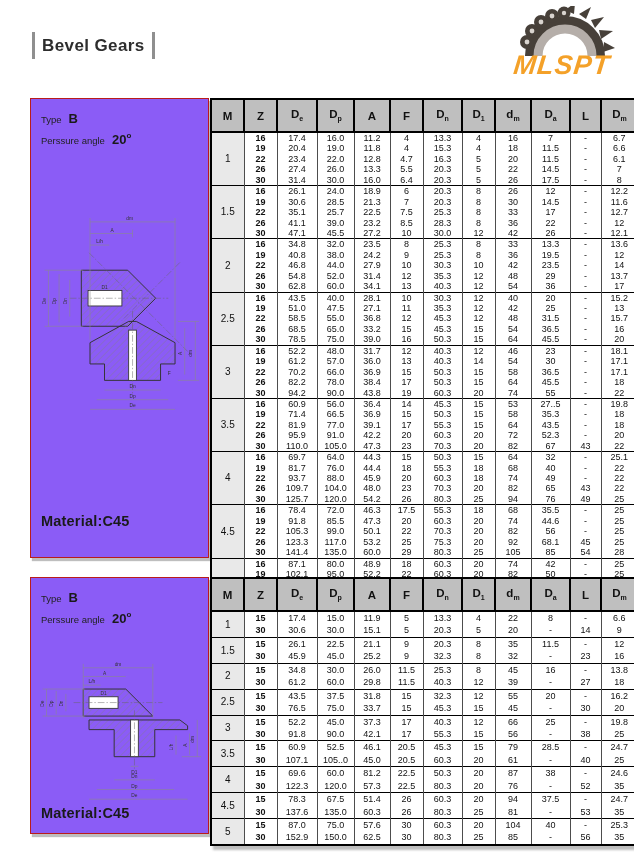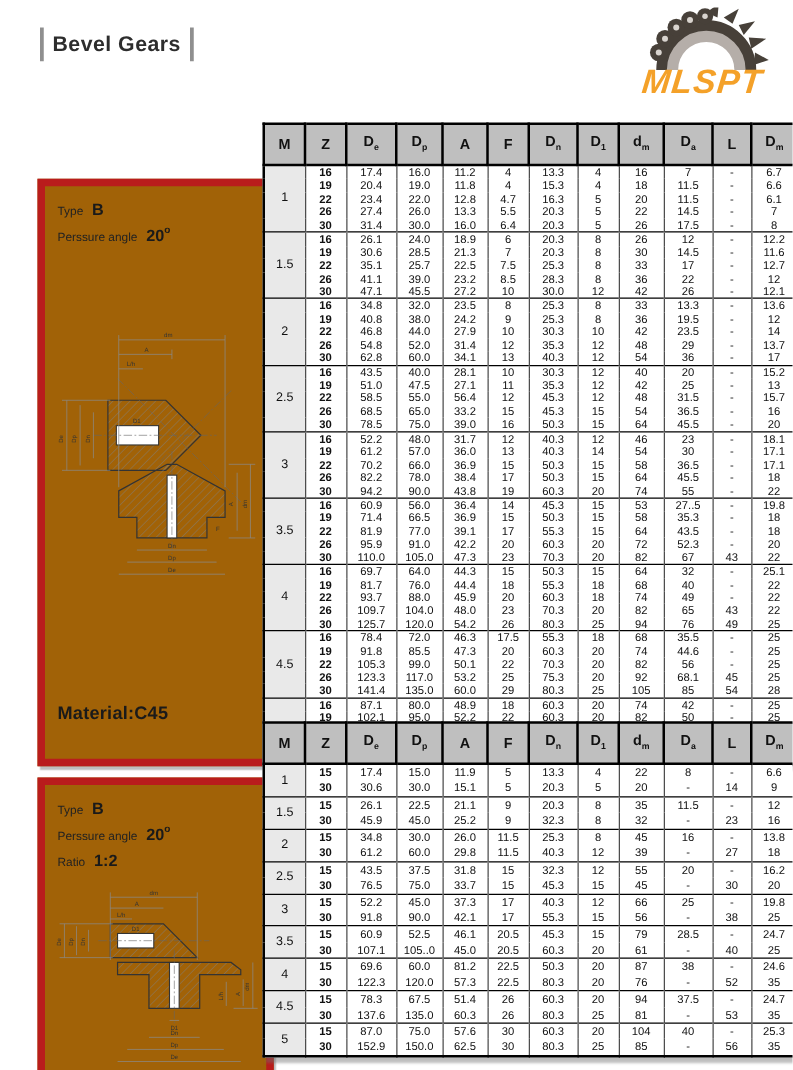--- a/index.html
+++ b/index.html
@@ -1,30 +1,30 @@
 <!DOCTYPE html>
 <html><head>
 <meta charset="utf-8">
 <style>
   html,body{margin:0;padding:0;}
   body{
     width:634px;height:856px;position:relative;background:#ffffff;
     font-family:"Liberation Sans",sans-serif;color:#1a1a1a;overflow:hidden;
   }
   
-  .title-wrap{position:absolute;top:22px;left:32px;display:flex;align-items:center;gap:7px;}
+  .title-wrap{position:absolute;top:32px;left:32px;display:flex;align-items:center;gap:7px;}
   .tbar{width:3px;height:27px;background:#8f8f8f;}
   .page-title{font-size:17px;font-weight:bold;color:#2d2d2d;letter-spacing:.4px;}
   .logo{position:absolute;top:6px;right:4px;width:136px;text-align:center;}
   .logo-gear{display:block;margin:0 auto;}
   .logo-text{font-size:27px;font-weight:bold;font-style:italic;letter-spacing:1px;
     transform:skewX(-6deg);margin-top:-8px;}
   
-  .panel{position:absolute;background:#a16207;border:6px solid #b91c1c;
-    box-shadow:2px 3px 1px rgba(110,110,110,.45);margin-top:45px;}
+  .panel{position:absolute;background:#8b5cf6;border:1px solid #b91c1c;
+    box-shadow:2px 3px 1px rgba(110,110,110,.45);}
   #panel1{left:30px;top:98px;width:177px;height:458px;}
   #panel2{left:30px;top:577px;width:177px;height:255px;}
   .panel-head{padding:9px 0 0 10px;}
   .ph-row{margin-bottom:1px;line-height:1.25;}
   .ph-label{font-size:9.5px;color:#222;}
   .ph-value{font-size:13px;font-weight:bold;margin-left:7px;}
   .ph-sup{font-size:8px;vertical-align:super;font-weight:bold;}
   .material{position:absolute;left:10px;font-size:14.5px;font-weight:bold;letter-spacing:.2px;}
   #panel1 .material{bottom:28px;}
   #panel2 .material{bottom:12px;}
@@ -411,21 +411,21 @@
         <td>12</td>
         <td>42</td>
         <td>25</td>
         <td>-</td>
         <td>13</td>
       </tr>
       <tr>
         <td class="z-cell">22</td>
         <td>58.5</td>
         <td>55.0</td>
-        <td>56.4</td>
+        <td>36.8</td>
         <td>12</td>
         <td>45.3</td>
         <td>12</td>
         <td>48</td>
         <td>31.5</td>
         <td>-</td>
         <td>15.7</td>
       </tr>
       <tr>
         <td class="z-cell">26</td>
@@ -783,21 +783,20 @@
         <td>63</td>
         <td>35</td>
       </tr>
     </tbody>
 </table>
 
 <div class="panel" id="panel2">
   <div class="panel-head">
     <div class="ph-row"><span class="ph-label">Type</span><span class="ph-value">B</span></div>
     <div class="ph-row"><span class="ph-label">Perssure angle</span><span class="ph-value">20</span><span class="ph-sup">o</span></div>
-    <div class="ph-row"><span class="ph-label">Ratio</span><span class="ph-value">1:2</span></div>
   </div>
 
   <svg class="drawing" width="172" height="150" viewBox="0 0 178 155">
     <defs>
       <pattern id="h2" patternUnits="userSpaceOnUse" width="5" height="5" patternTransform="rotate(45)">
         <line x1="0" y1="0" x2="0" y2="5" stroke="#808080" stroke-width="0.7"></line>
       </pattern>
     </defs>
 
     <polygon class="shape" fill="url(#h2)" points="52,32 96,32 124,60 52,60"></polygon>

